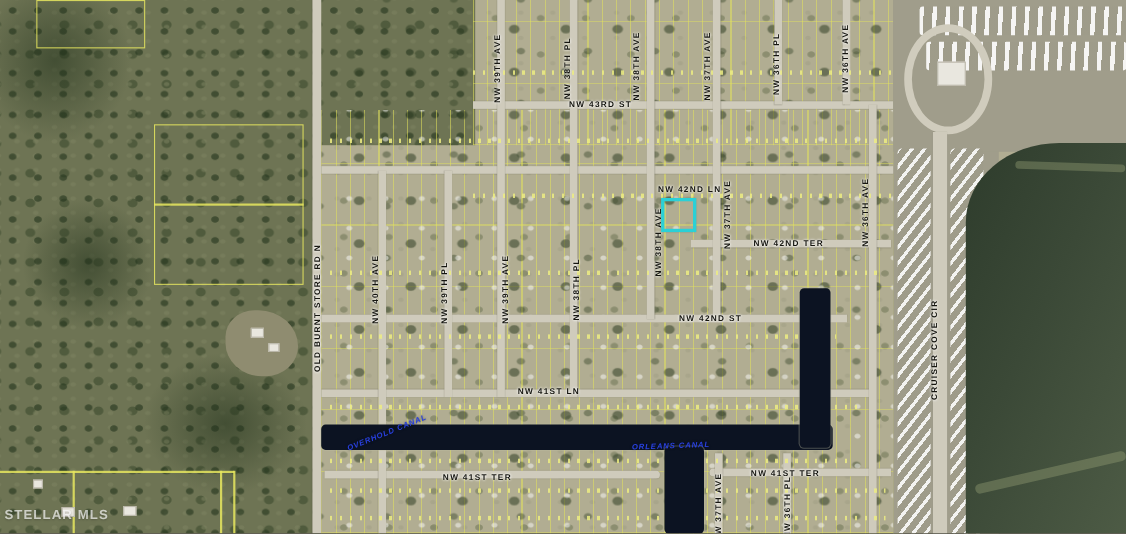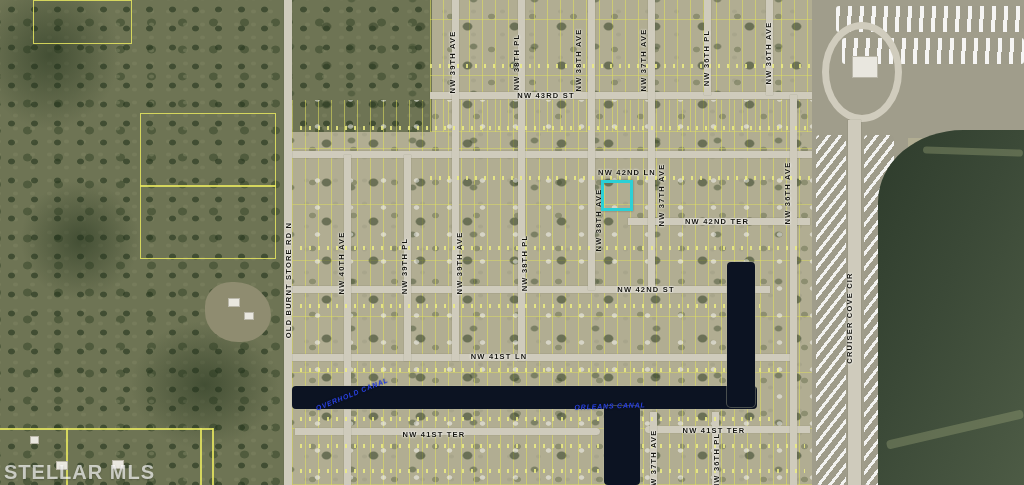--- a/index.html
+++ b/index.html
@@ -80,21 +80,21 @@
     white-space:nowrap;font-weight:bold;color:#15150f;z-index:20;
     font-size:7.5px;letter-spacing:1.2px;
     text-shadow:0 0 2px rgba(255,255,255,.95),0 0 3px rgba(255,255,255,.8);
   }
   .map-label.canal-name{
     color:#2941e0;font-style:italic;font-size:7px;letter-spacing:.8px;
     text-shadow:0 0 2px rgba(10,16,40,.6);
   }
   .highlight{border:3px solid #2bd0d6;z-index:30;box-shadow:0 0 2px rgba(0,0,0,.35);}
   .watermark{
-    z-index:40;font-size:20px;font-weight:bold;letter-spacing:1px;
+    z-index:40;font-size:12px;font-weight:bold;letter-spacing:1px;
     color:rgba(255,255,255,.68);text-shadow:0 1px 2px rgba(0,0,0,.25);
   }
 </style>
 </head>
 <body>
 
 <div id="stage">
 
   <div class="dev" style="left:430px;top:0;width:388px;height:132px;"></div>
   <div class="dev" style="left:292px;top:100px;width:526px;height:385px;"></div>

